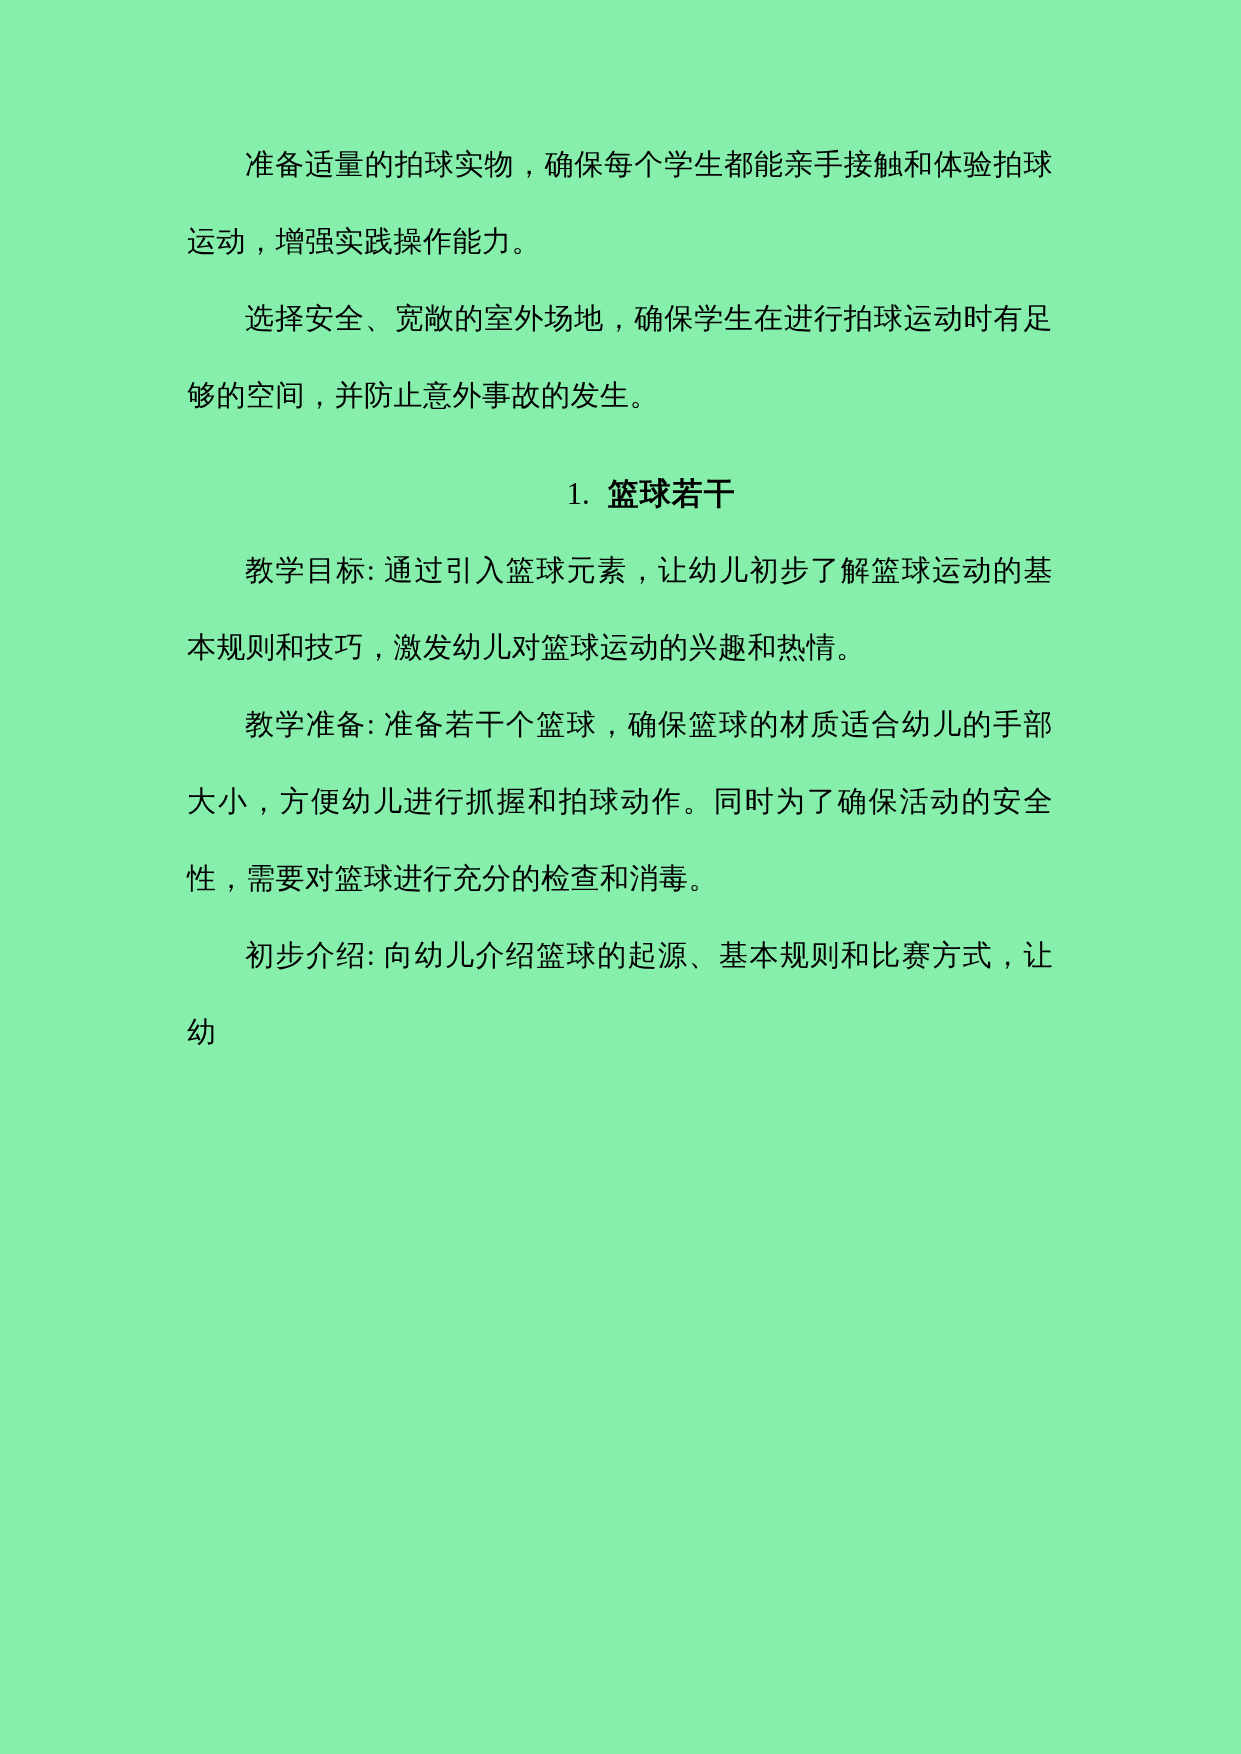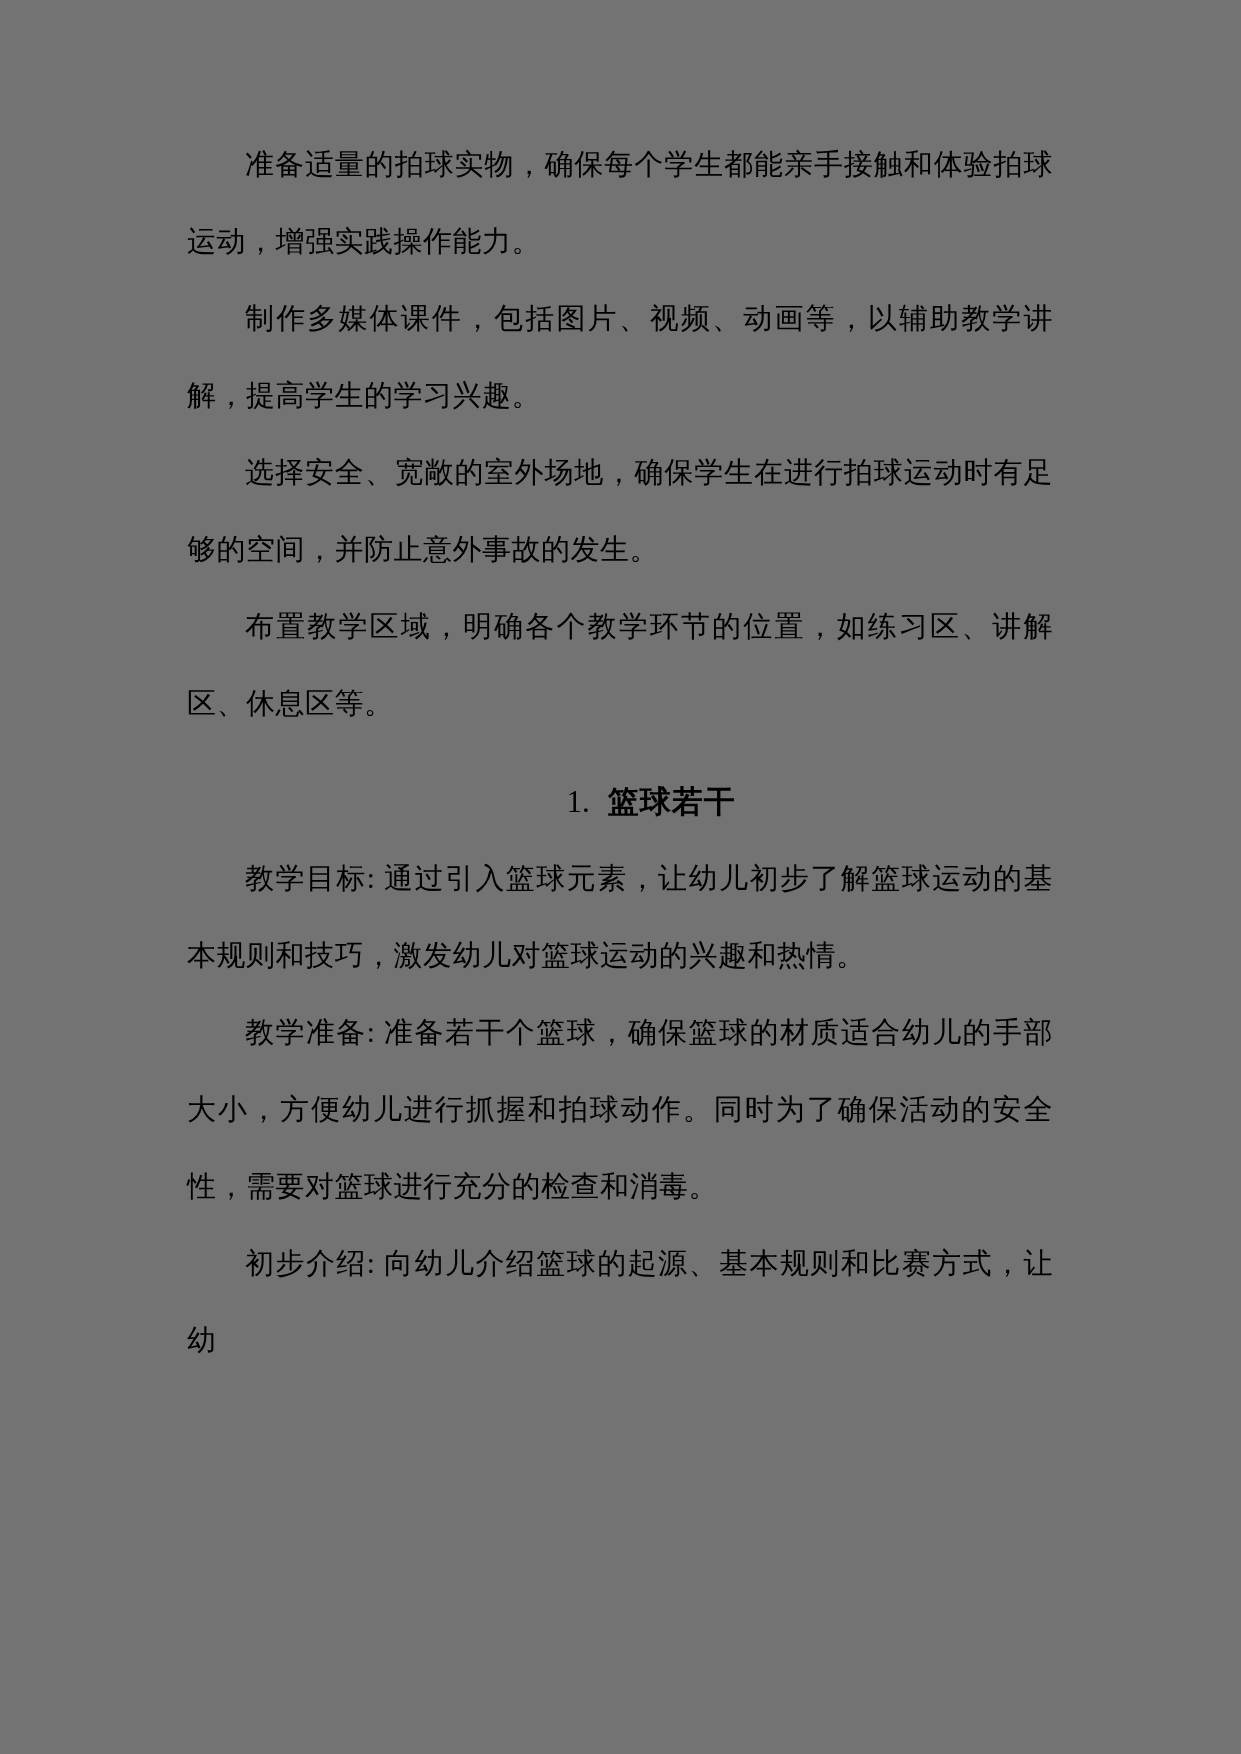--- a/index.html
+++ b/index.html
@@ -6,21 +6,21 @@
   html, body {
     margin: 0;
     padding: 0;
     background: #ffffff;
   }
   .page {
     position: relative;
     width: 1241px;
     height: 1754px;
     margin: 0 auto;
-    background: #737373;
+    background: #86efac;
     color: #000000;
     overflow: hidden;
     box-sizing: border-box;
     padding: 126px 188px 0 187px;
     font-family: "Liberation Serif", "DejaVu Serif", serif;
     font-size: 29px;
     line-height: 77px;
     text-align: justify;
     text-justify: inter-ideograph;
     -webkit-text-size-adjust: none;
@@ -50,25 +50,23 @@
     letter-spacing: 1px;
   }
 </style>
 </head>
 <body>
 
 <div class="page">
 
   <p class="para">准备适量的拍球实物，确保每个学生都能亲手接触和体验拍球运动，增强实践操作能力。</p>
 
-  <p class="para">制作多媒体课件，包括图片、视频、动画等，以辅助教学讲解，提高学生的学习兴趣。</p>
 
   <p class="para">选择安全、宽敞的室外场地，确保学生在进行拍球运动时有足够的空间，并防止意外事故的发生。</p>
 
-  <p class="para">布置教学区域，明确各个教学环节的位置，如练习区、讲解区、休息区等。</p>
 
 
 
   <h3 class="heading">
     <span class="num">1.</span><span class="txt">篮球若干</span>
   </h3>
 
   <p class="para">教学目标: 通过引入篮球元素，让幼儿初步了解篮球运动的基本规则和技巧，激发幼儿对篮球运动的兴趣和热情。</p>
 
   <p class="para">教学准备: 准备若干个篮球，确保篮球的材质适合幼儿的手部大小，方便幼儿进行抓握和拍球动作。同时为了确保活动的安全性，需要对篮球进行充分的检查和消毒。</p>

